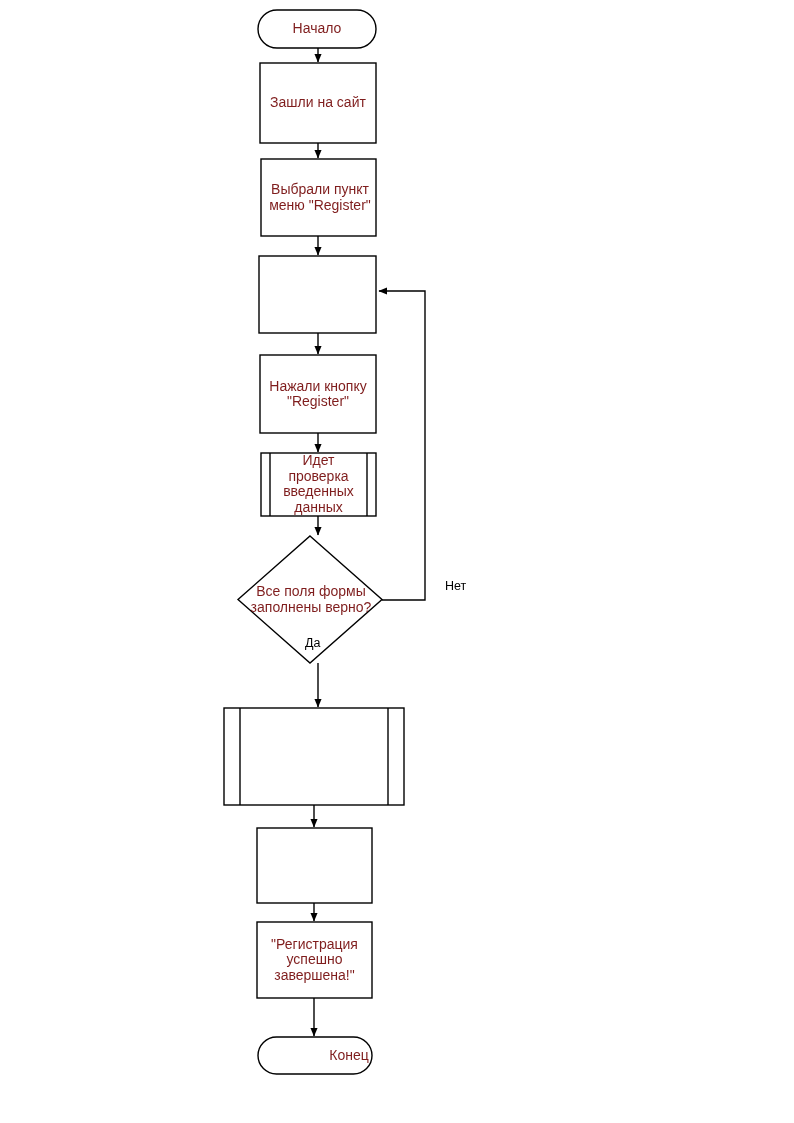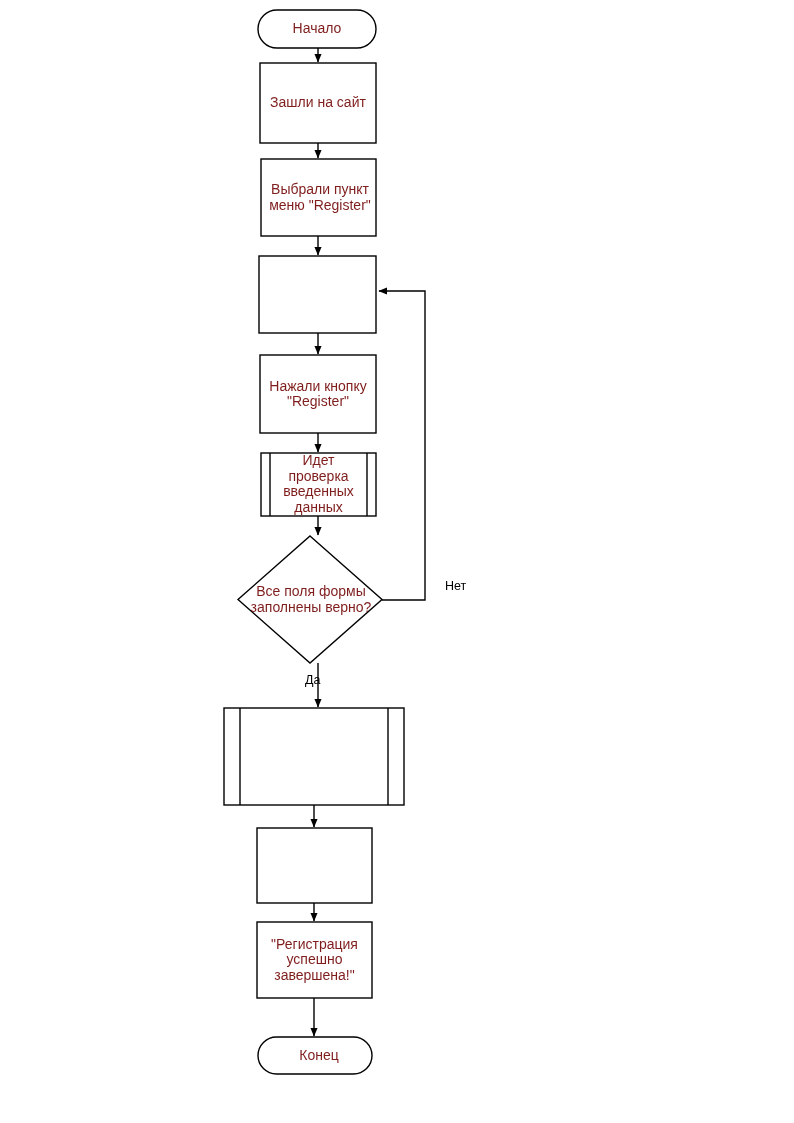--- a/index.html
+++ b/index.html
@@ -175,19 +175,19 @@
 
   <div class="node-label" style="left:240px; top:536px; width:142px; height:127px;">Все поля формы
 заполнены верно?</div>
 
 
 
   <div class="node-label" style="left:257px; top:922px; width:115px; height:76px;">"Регистрация
 успешно
 завершена!"</div>
 
-  <div class="node-label" style="left:258px; top:1037px; width:122px; height:37px;">Конец</div>
+  <div class="node-label" style="left:258px; top:1037px; width:122px; height:37px;padding-left:30px;">Конец</div>
 
   <div class="edge-label" style="left:408px; top:579px;margin-left:37px;">Нет</div>
 
-  <div class="edge-label" style="left:305px; top:673px;">Да</div>
+  <div class="edge-label" style="left:305px; top:636px;">Да</div>
 
 </div>
 
 </body></html>

